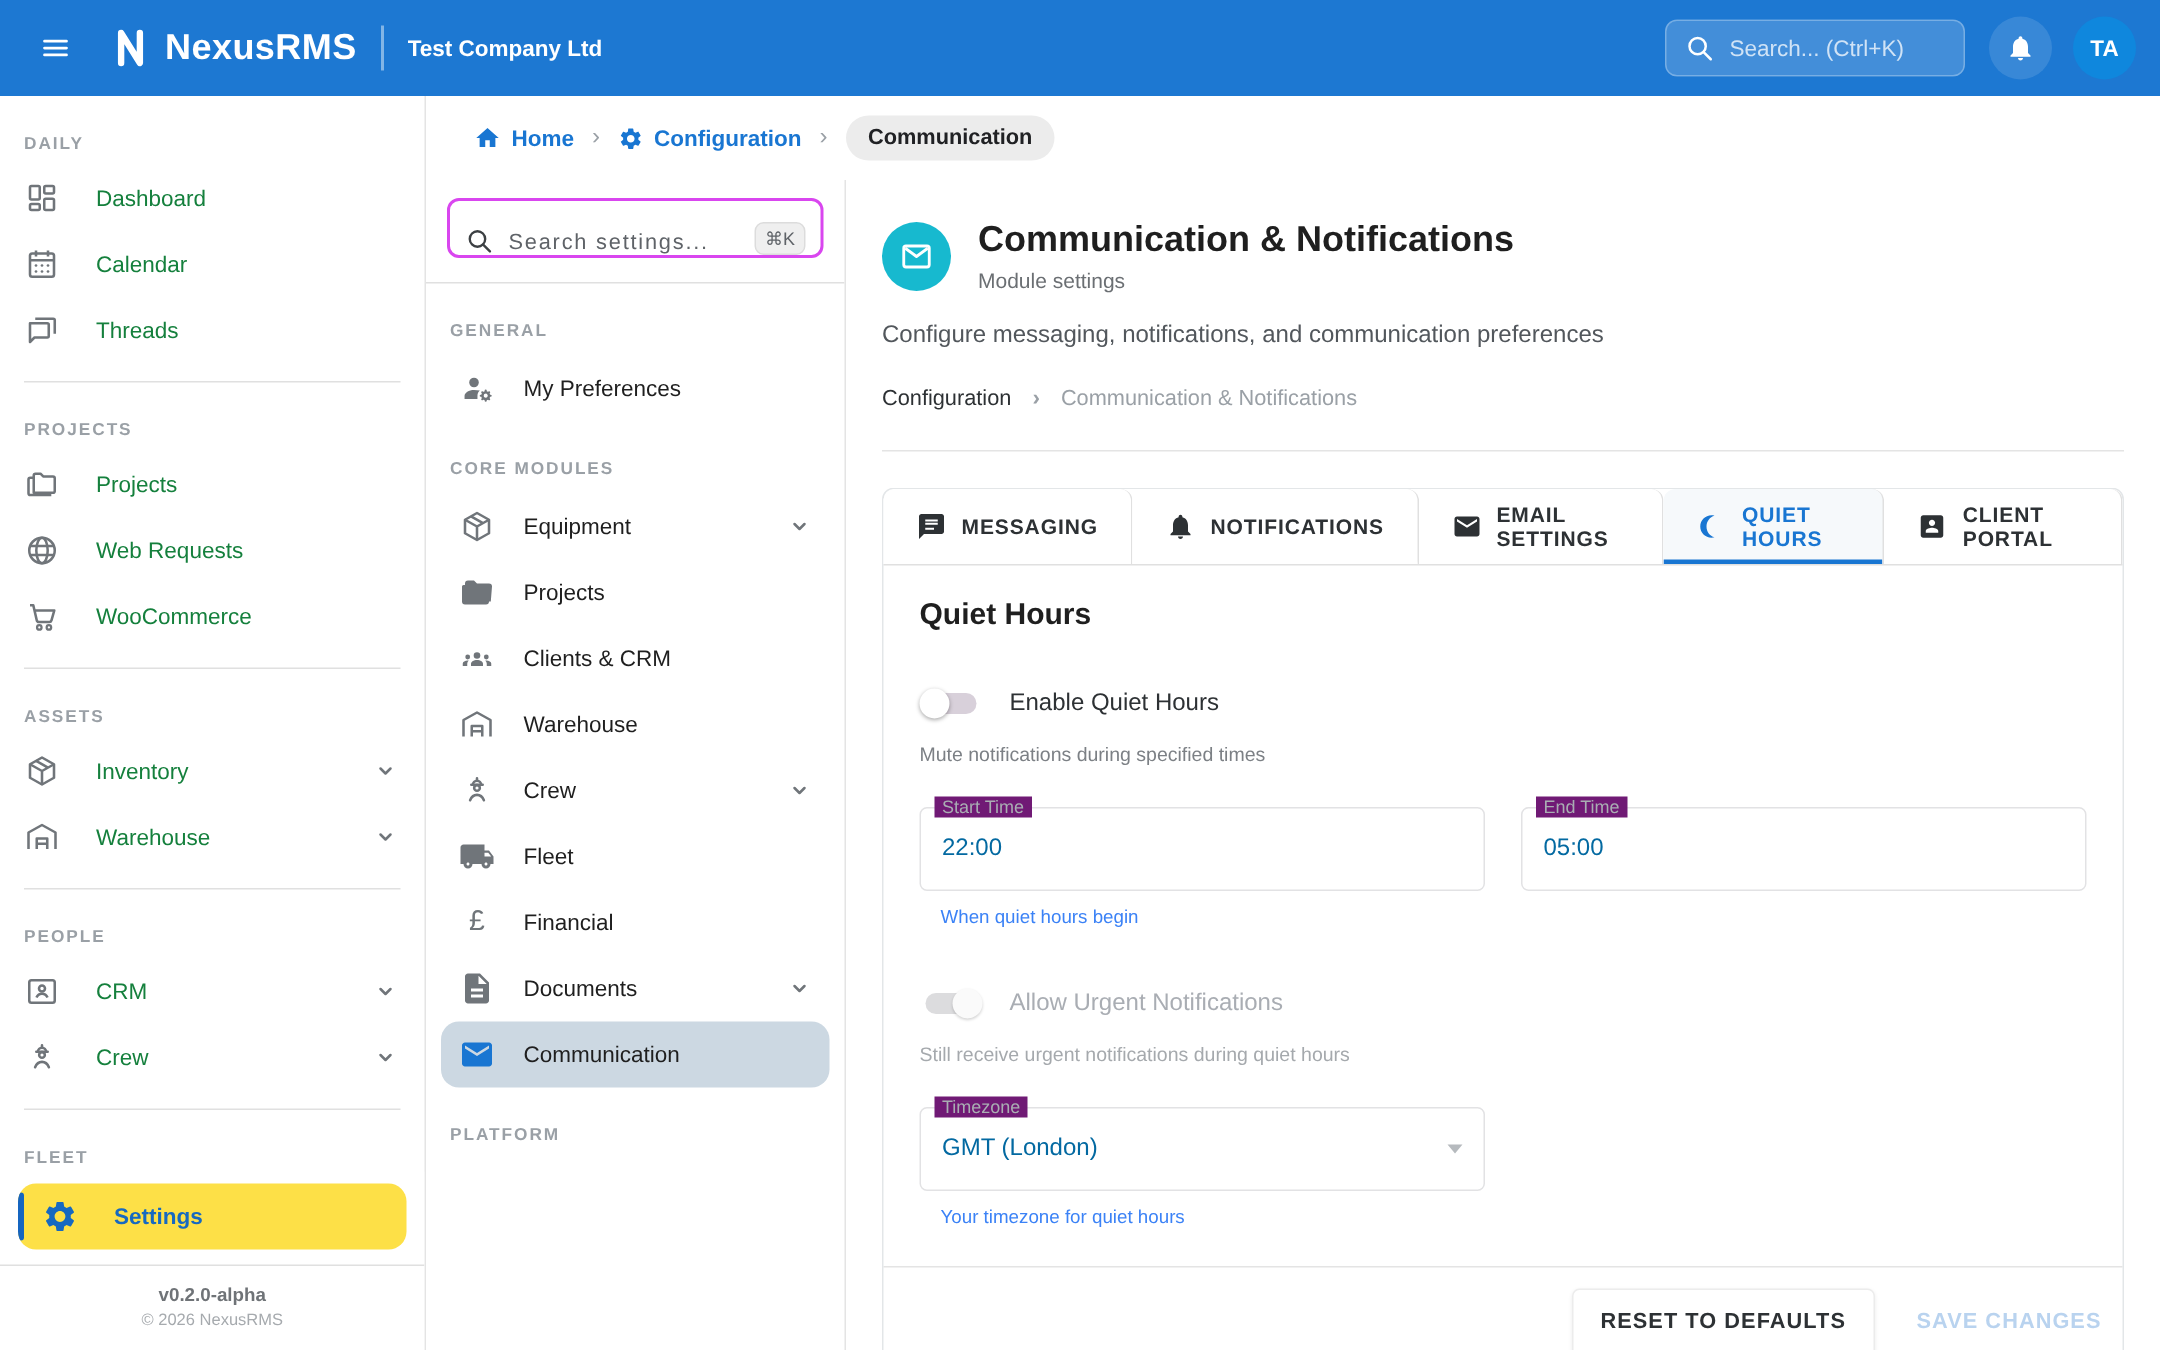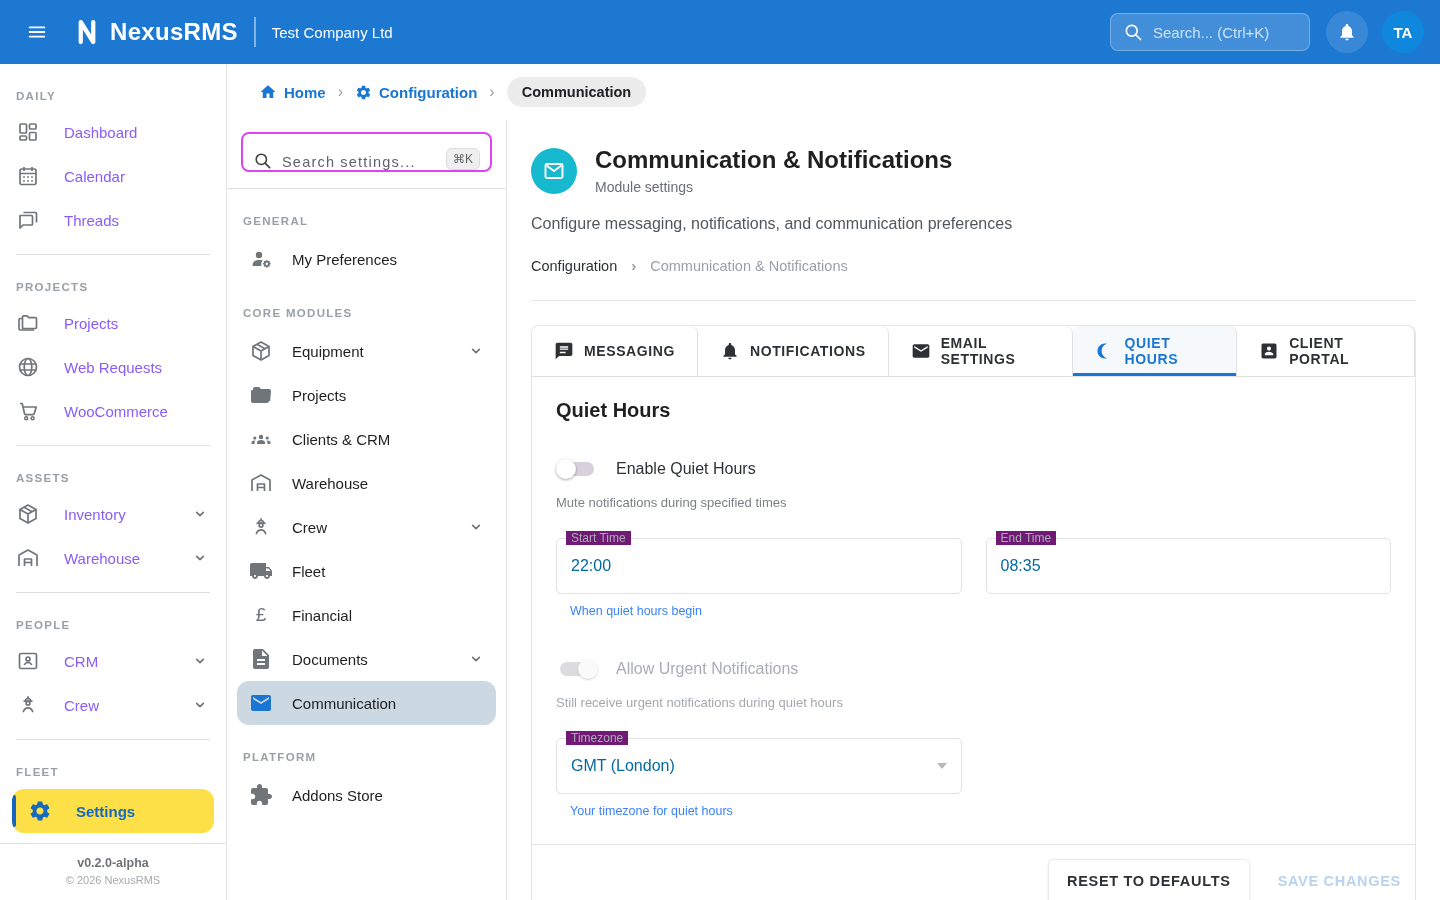--- a/index.html
+++ b/index.html
@@ -6,41 +6,41 @@
   html,body { width:1440px; height:900px; overflow:hidden;
     font-family:"Liberation Sans","DejaVu Sans",sans-serif; background:#fff; color:#202124; }
   svg { display:block; }
 
   
   .topbar { height:64px; background:#1d78d2; display:flex; align-items:center; padding:0 16px; color:#fff; }
   .hamburger-btn { width:42px; height:42px; border-radius:50%; display:flex; align-items:center; justify-content:center; cursor:pointer; }
   .brand { display:flex; align-items:center; gap:8px; margin-left:14px; }
   .brand-name { font-size:24px; font-weight:700; letter-spacing:.3px; }
   .topbar-divider { width:2px; height:30px; background:rgba(255,255,255,.45); margin:0 16px; }
-  .company-name { font-size:15px; font-weight:400; }
+  .company-name { font-size:15px; font-weight:700; }
   .topbar-spacer { flex:1; }
   .topbar-search { width:200px; height:38px; background:rgba(255,255,255,.17); border:1px solid rgba(255,255,255,.28);
     border-radius:8px; display:flex; align-items:center; padding:0 12px; gap:10px; }
   .topbar-search input { background:transparent; border:none; outline:none; color:#fff; font-size:15px; width:100%;
     font-family:inherit; }
   .topbar-search input::placeholder { color:rgba(255,255,255,.75); }
   .bell-btn { width:42px; height:42px; border-radius:50%; background:rgba(255,255,255,.12); display:flex;
     align-items:center; justify-content:center; margin-left:16px; cursor:pointer; }
   .avatar { width:42px; height:42px; border-radius:50%; background:#0f87dd; display:flex; align-items:center;
     justify-content:center; font-size:15px; font-weight:600; margin-left:14px; cursor:pointer; }
 
   
   .shell { display:flex; height:836px; }
 
   
-  .sidebar { width:227px; border-right:1px solid #e4e4e4; position:relative; overflow:hidden; flex-shrink:0; }
+  .sidebar { width:284px; border-right:1px solid #e4e4e4; position:relative; overflow:hidden; flex-shrink:0; }
   .side-section-label { font-size:11.5px; font-weight:600; letter-spacing:1.3px; color:#9aa0a6; padding:0 16px; margin-top:26px; margin-bottom:8px; }
   .side-item { height:44px; display:flex; align-items:center; padding:0 16px; gap:24px; cursor:pointer; }
   .side-item .ic { color:#70757a; width:24px; height:24px; flex-shrink:0; }
-  .side-item .lbl { font-size:15px; color:#8b5cf6; flex:1; }
+  .side-item .lbl { font-size:15px; color:#15803d; flex:1; }
   .side-item .chev { color:#70757a; }
   .side-divider { border-top:1px solid #e0e0e0; margin:12px 16px 0 16px; }
   .sidebar-bottom { position:absolute; left:0; right:0; bottom:0; background:#fff; padding:8px 12px 10px; }
   .settings-item { background:#fde047; border-radius:12px; height:44px; display:flex; align-items:center; gap:24px;
     padding:0 16px; position:relative; cursor:pointer; overflow:hidden; }
   .settings-item::before { content:""; position:absolute; left:0; top:6px; bottom:6px; width:4px; background:#1565c0; border-radius:2px; }
   .settings-item .ic { color:#1669c1; }
   .settings-item .lbl { font-size:15px; font-weight:600; color:#1669c1; }
   .sidebar-foot { border-top:1px solid #e0e0e0; margin:10px -12px 0; padding:12px 12px 4px; text-align:center; }
   .version { font-size:12.5px; font-weight:600; color:#6f7377; }
@@ -502,28 +502,20 @@
         <div class="nav-item active">
           <span class="ic">
             <svg width="24" height="24" viewBox="0 0 24 24">
                 <path fill="currentColor" d="M20 4H4c-1.1 0-2 .9-2 2v12c0 1.1.9 2 2 2h16c1.1 0 2-.9 2-2V6c0-1.1-.9-2-2-2zm0 4l-8 5-8-5V6l8 5 8-5v2z"></path>
               </svg>
           </span>
           <span class="lbl">Communication</span>
         </div>
 
         <div class="nav-group-label">PLATFORM</div>
-        <div class="nav-item">
-          <span class="ic">
-            <svg width="24" height="24" viewBox="0 0 24 24">
-                <path fill="currentColor" d="M20.5 11H19V7c0-1.1-.9-2-2-2h-4V3.5C13 2.12 11.88 1 10.5 1S8 2.12 8 3.5V5H4c-1.1 0-1.99.9-1.99 2v3.8H3.5c1.49 0 2.7 1.21 2.7 2.7s-1.21 2.7-2.7 2.7H2V20c0 1.1.9 2 2 2h3.8v-1.5c0-1.49 1.21-2.7 2.7-2.7 1.49 0 2.7 1.21 2.7 2.7V22H17c1.1 0 2-.9 2-2v-4h1.5c1.38 0 2.5-1.12 2.5-2.5S21.88 11 20.5 11z"></path>
-              </svg>
-          </span>
-          <span class="lbl">Addons Store</span>
-        </div>
       </div>
 
       <div class="main">
         <div class="module-header">
           <div class="module-avatar">
             <svg width="24" height="24" viewBox="0 0 24 24">
                 <g fill="none" stroke="#fff" stroke-width="1.9" stroke-linejoin="round">
                   <rect x="3.5" y="5" width="17" height="14" rx="1.5"></rect>
                   <path d="M4.5 6.5L12 12l7.5-5.5"></path>
                 </g>
@@ -601,21 +593,21 @@
               <div class="field-col">
                 <div class="tfield">
                   <span class="flabel">Start Time</span>
                   <span class="fvalue">22:00</span>
                 </div>
                 <div class="fhelper">When quiet hours begin</div>
               </div>
               <div class="field-col">
                 <div class="tfield">
                   <span class="flabel">End Time</span>
-                  <span class="fvalue">08:35</span>
+                  <span class="fvalue">05:00</span>
                 </div>
               </div>
             </div>
 
             <div class="toggle-row" style="margin-top:42px;">
               <span class="switch on disabled">
                   <span class="knob"></span>
                 </span>
               <span class="toggle-label muted">Allow Urgent Notifications</span>
             </div>

